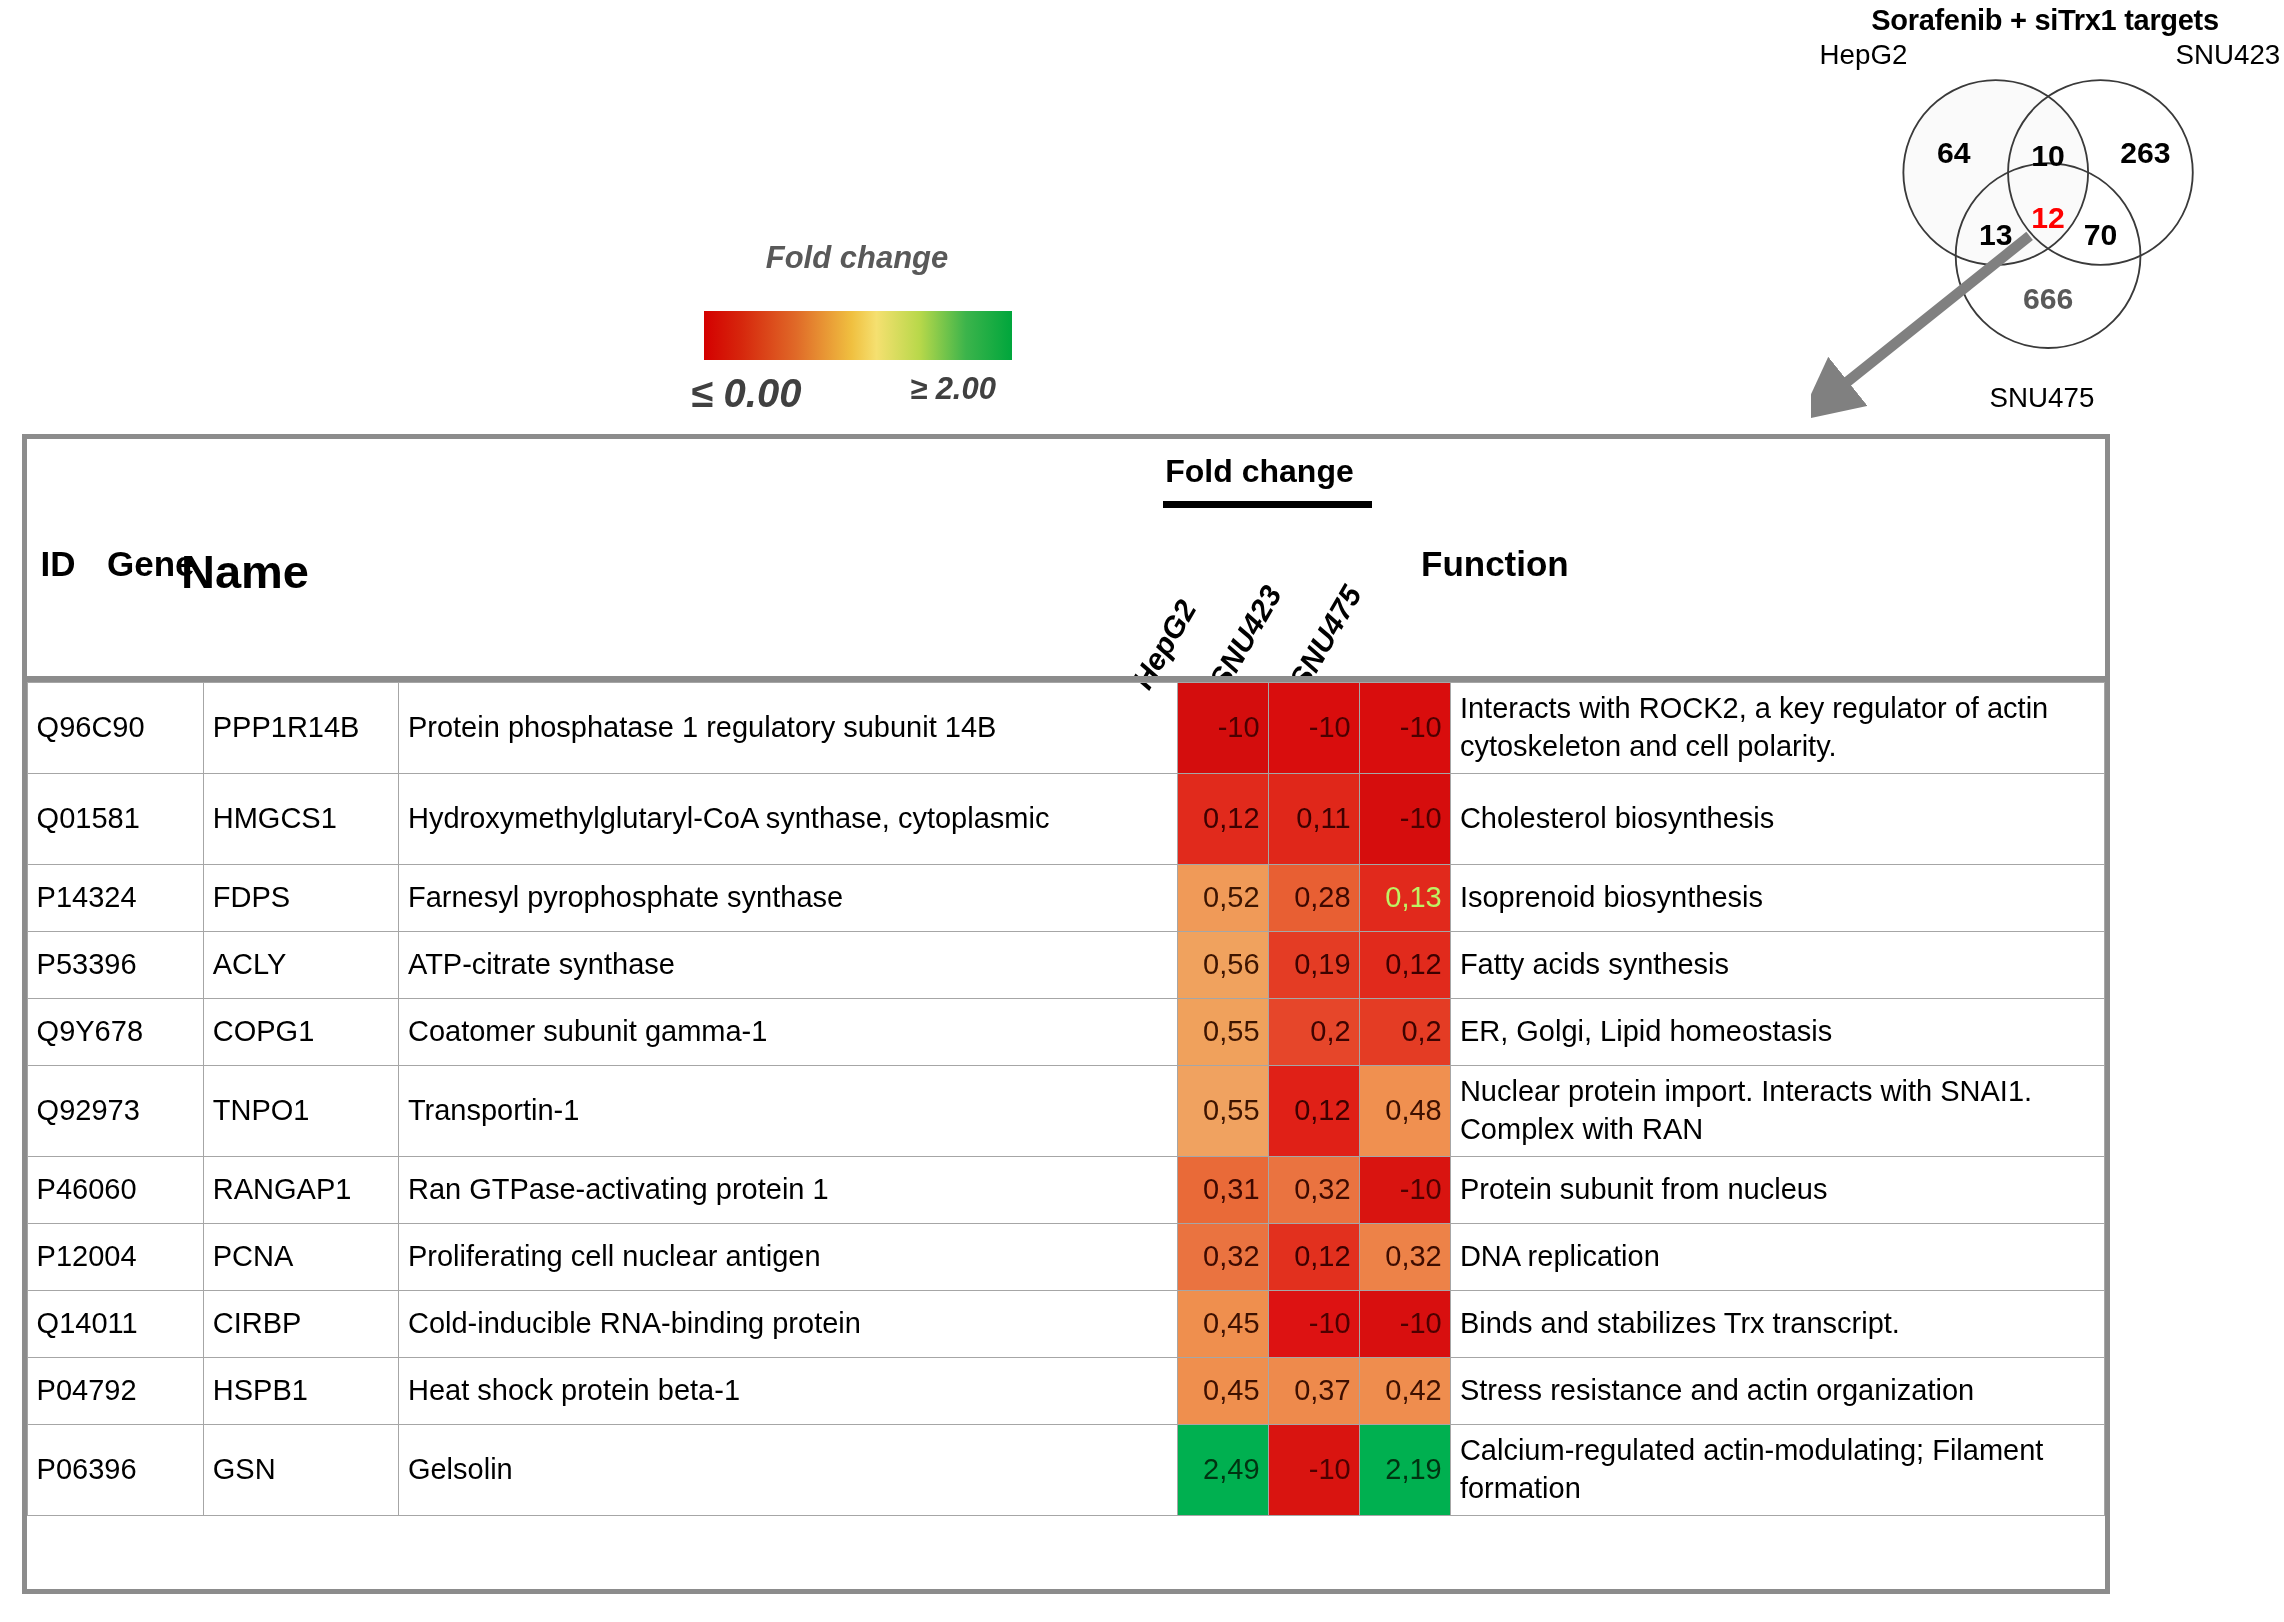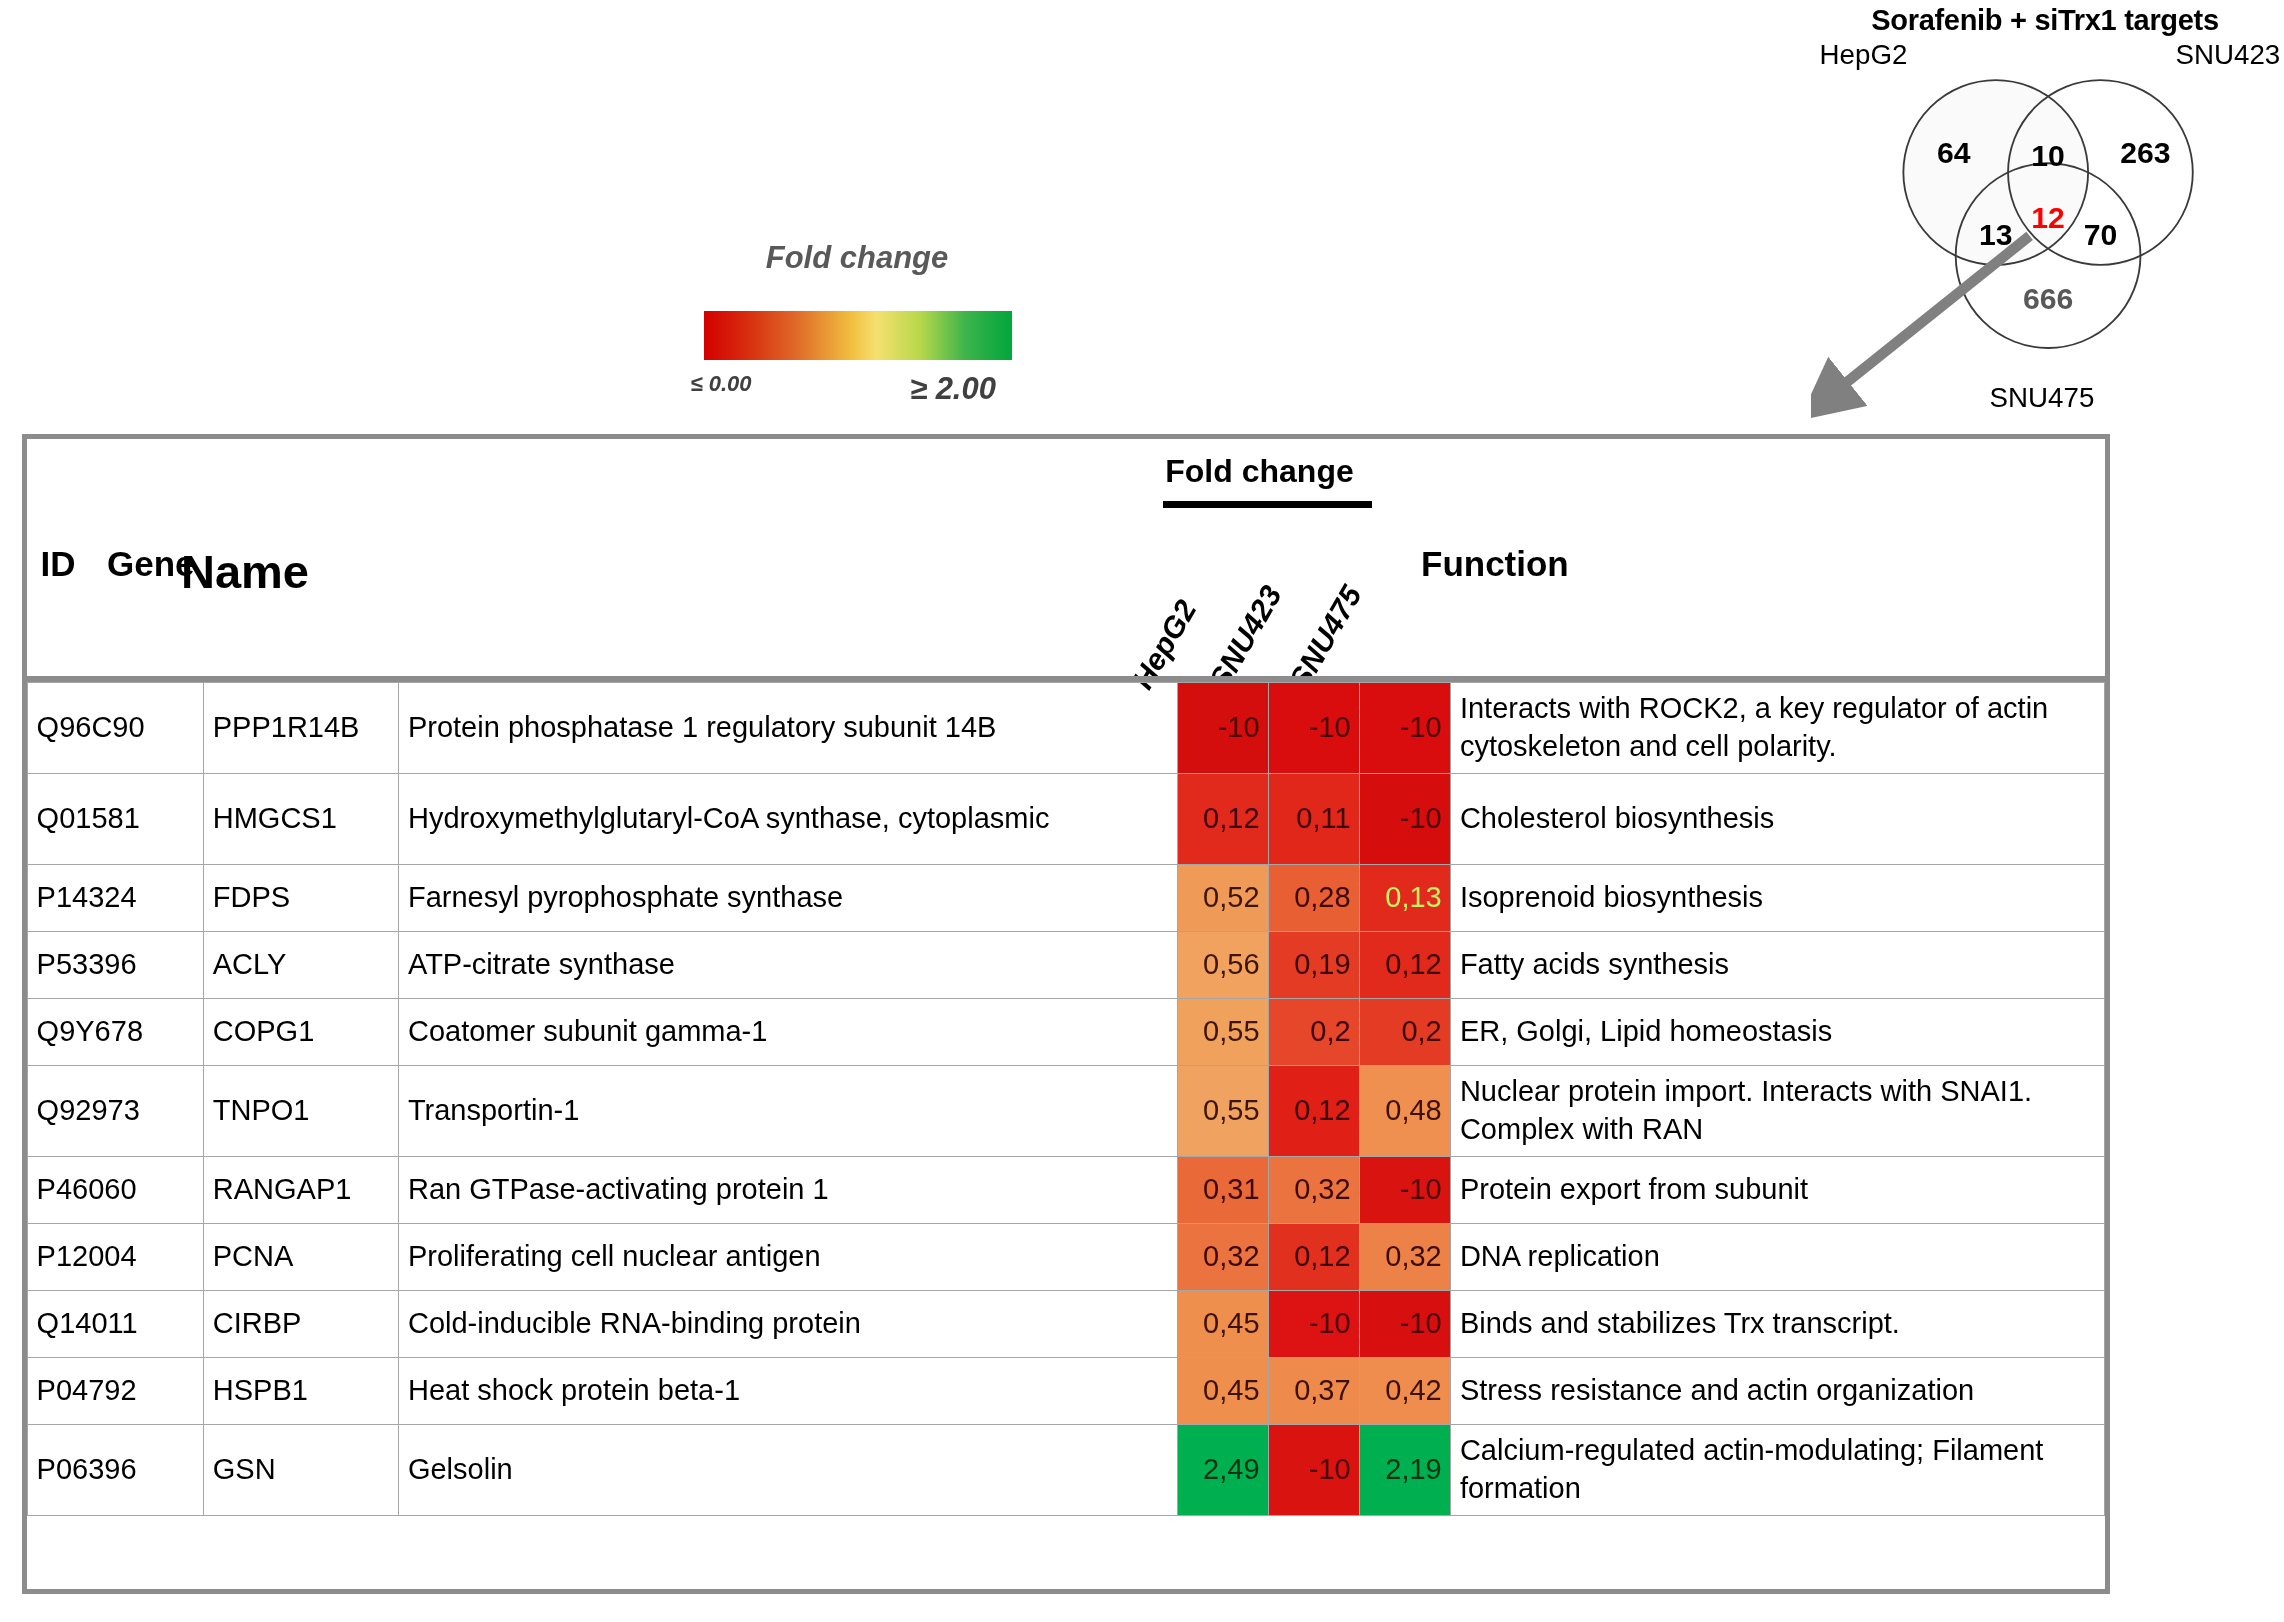--- a/index.html
+++ b/index.html
@@ -28,21 +28,21 @@
   
   #legend { position:absolute; left:672px; top:240px; width:370px; height:179px; }
   #legend-title {
     position:absolute; left:0; top:0; width:370px; text-align:center;
     font-style:italic; font-weight:bold; font-size:31px; color:#595959;
   }
   #legend-bar {
     position:absolute; left:32px; top:71px; width:308px; height:49px;
     background: linear-gradient(to right, #d40000 0%, #d6260c 12%, #e06a28 30%, #f0c040 48%, #f5e070 56%, #b8d84a 70%, #3cb44b 85%, #00a63c 100%);
   }
-  #legend-min { position:absolute; left:18.5px; top:131px; font-style:italic; font-weight:bold; font-size:22px; color:#404040; }
+  #legend-min { position:absolute; left:18.5px; top:131px; font-style:italic; font-weight:bold; font-size:40px; color:#404040; }
   #legend-max { position:absolute; left:238px; top:131px; font-style:italic; font-weight:bold; font-size:31px; color:#404040; }
 
   
   #table-frame {
     position:absolute; left:22px; top:434px; width:2088px; height:1160px;
     border:5.5px solid #8c8c8c; background:#fff;
   }
 
   
   #header-area { position:relative; width:100%; height:237px; }
@@ -189,21 +189,21 @@
             <td class="c-fc" style="background: rgb(240, 144, 80); color: rgb(61, 16, 0); font-weight: normal;">0,48</td>
             <td class="c-func">Nuclear protein import. Interacts with SNAI1. Complex with RAN</td>
           </tr>
           <tr class="r2">
             <td class="c-id">P46060</td>
             <td class="c-gene">RANGAP1</td>
             <td class="c-name">Ran GTPase-activating protein 1</td>
             <td class="c-fc" style="background: rgb(233, 106, 56); color: rgb(61, 8, 0); font-weight: normal;">0,31</td>
             <td class="c-fc" style="background: rgb(234, 115, 64); color: rgb(61, 10, 0); font-weight: normal;">0,32</td>
             <td class="c-fc" style="background: rgb(217, 20, 16); color: rgb(77, 0, 0); font-weight: normal;">-10</td>
-            <td class="c-func">Protein export from subunit</td>
+            <td class="c-func">Protein subunit from nucleus</td>
           </tr>
           <tr class="r2">
             <td class="c-id">P12004</td>
             <td class="c-gene">PCNA</td>
             <td class="c-name">Proliferating cell nuclear antigen</td>
             <td class="c-fc" style="background: rgb(234, 115, 64); color: rgb(61, 10, 0); font-weight: normal;">0,32</td>
             <td class="c-fc" style="background: rgb(226, 48, 30); color: rgb(61, 0, 0); font-weight: normal;">0,12</td>
             <td class="c-fc" style="background: rgb(237, 130, 72); color: rgb(61, 12, 0); font-weight: normal;">0,32</td>
             <td class="c-func">DNA replication</td>
           </tr>

